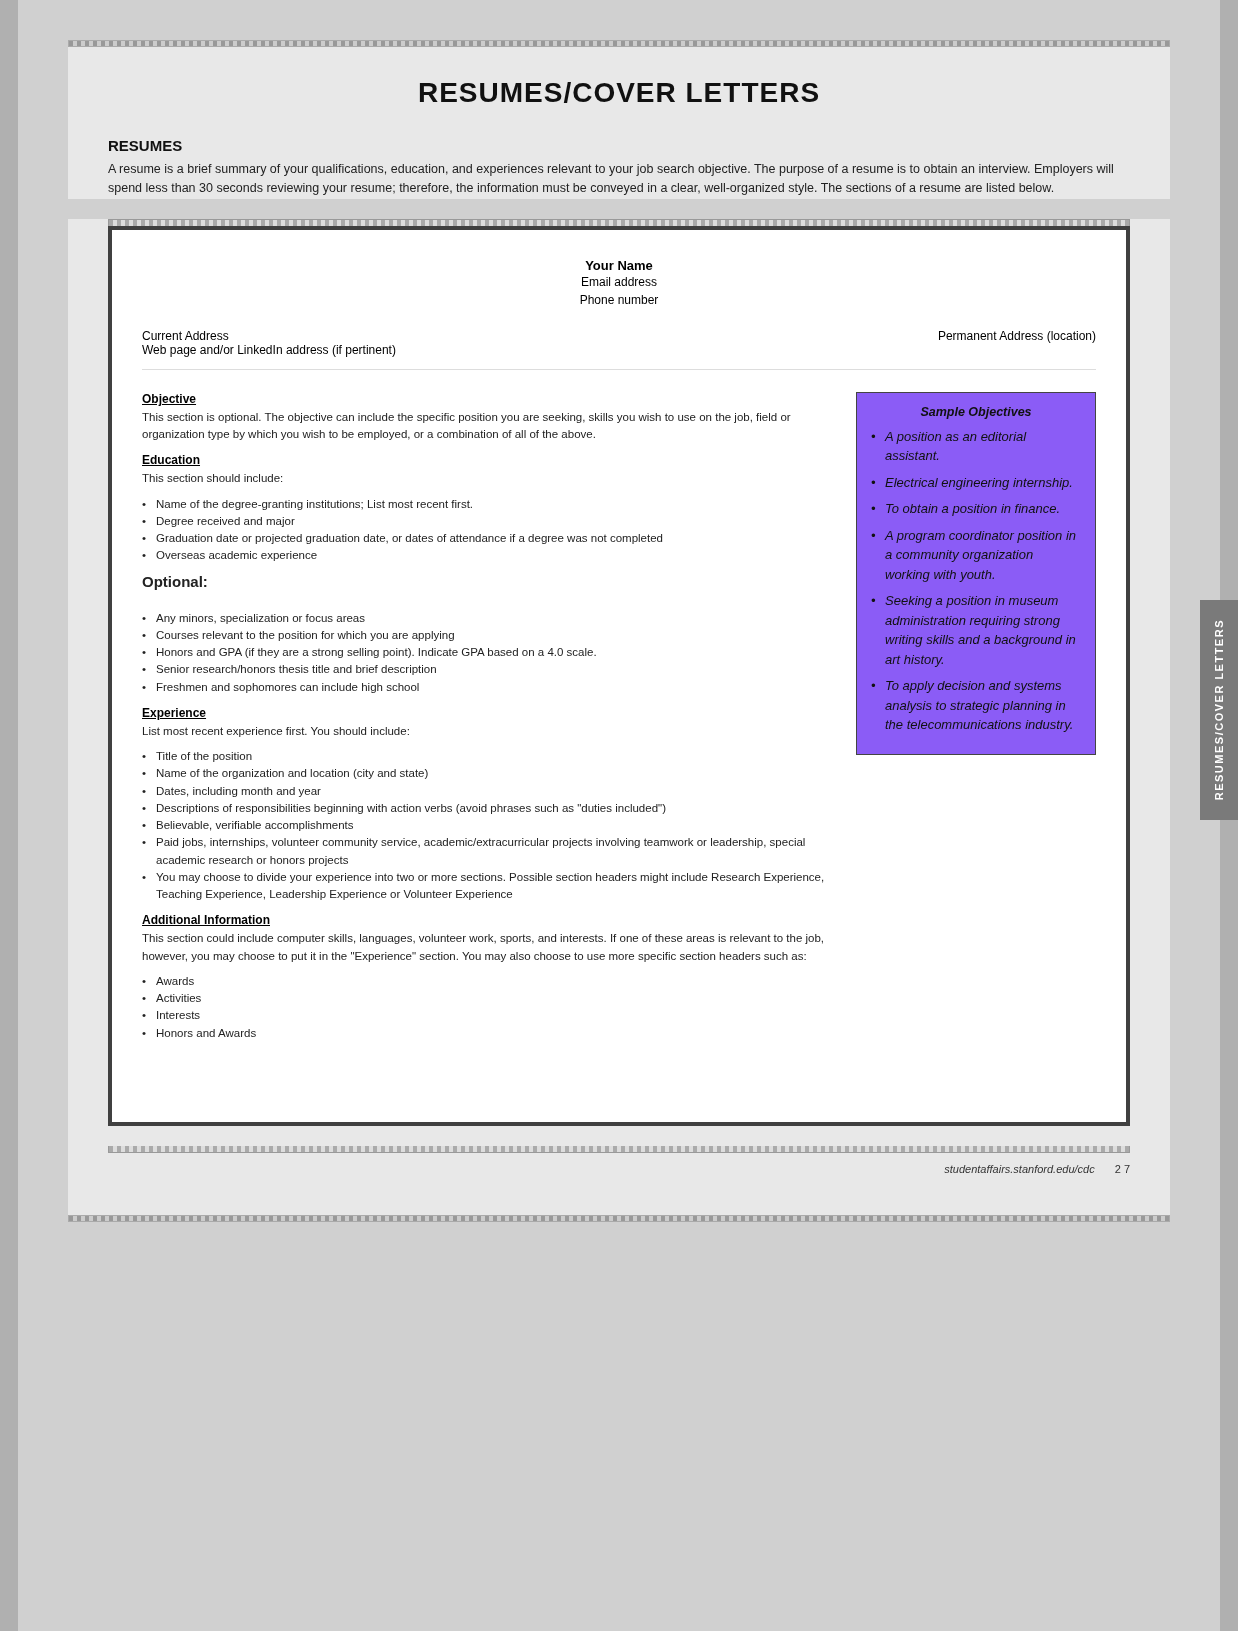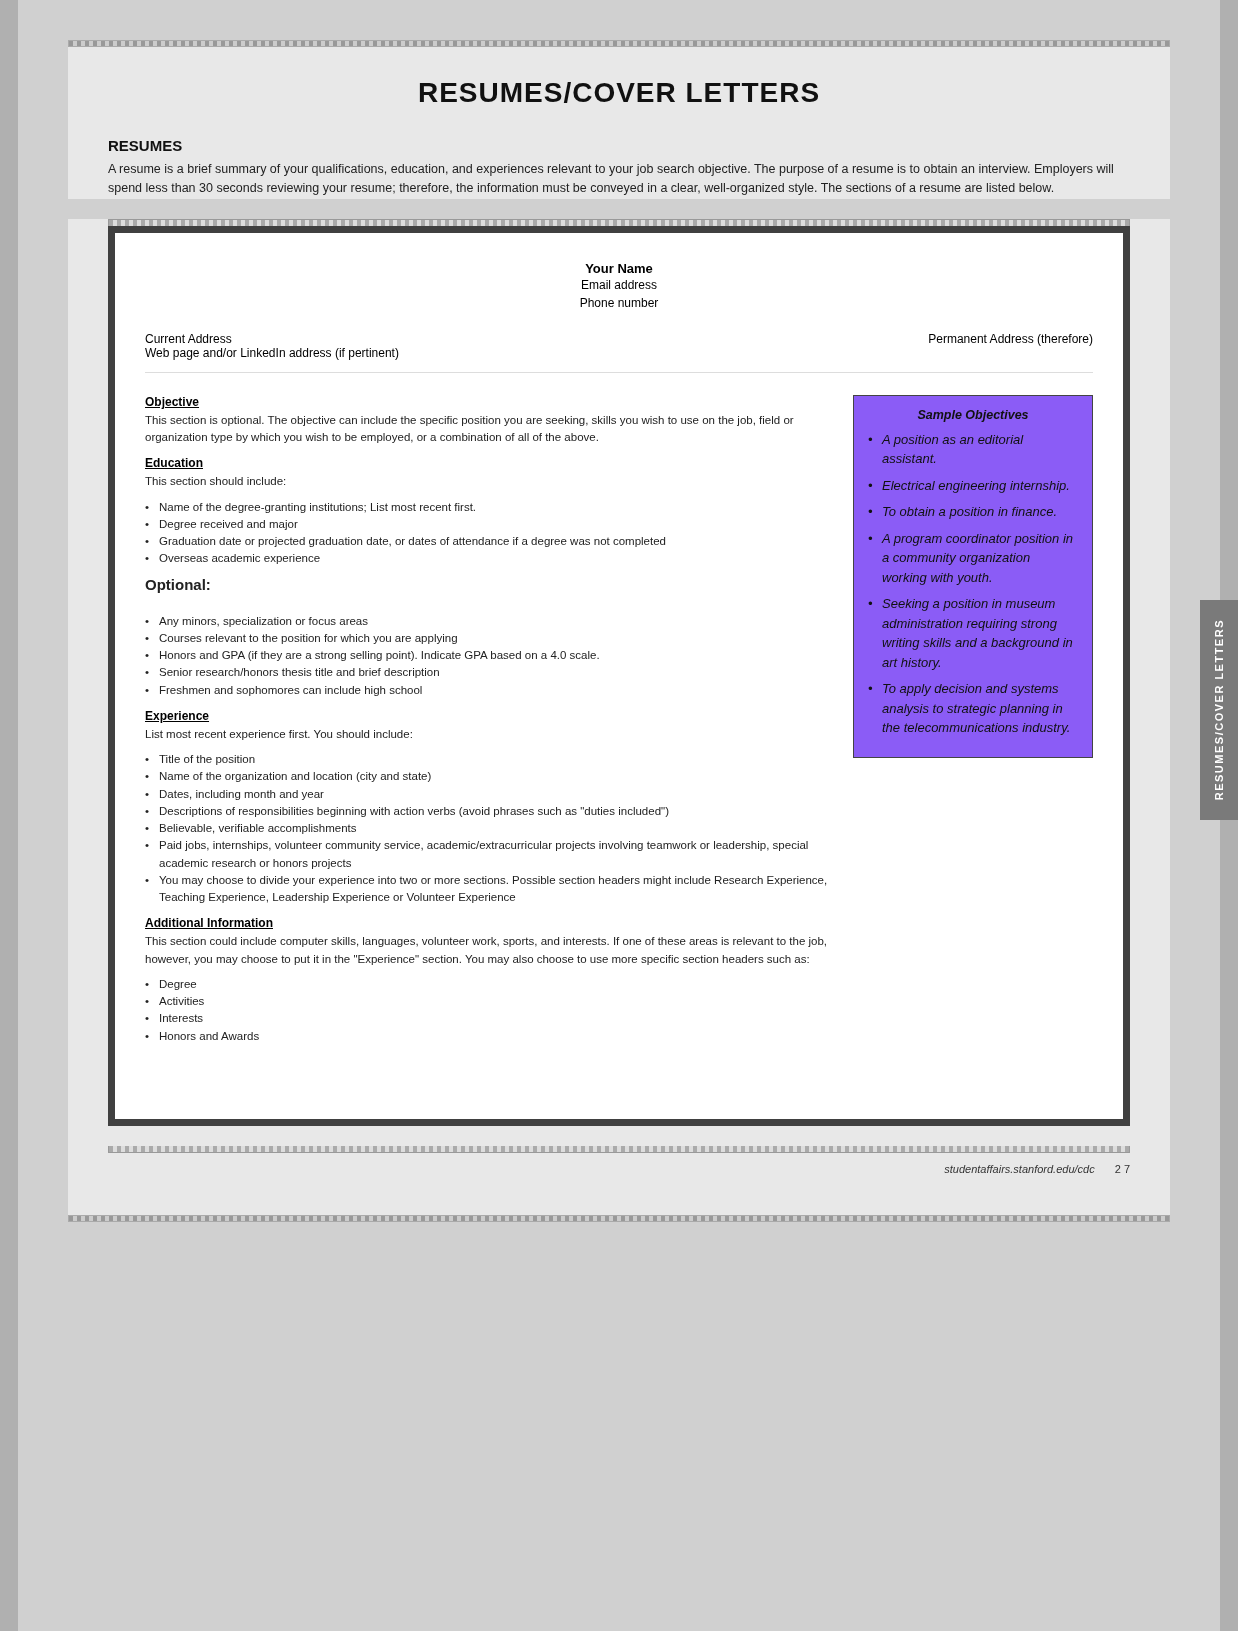--- a/index.html
+++ b/index.html
@@ -76,21 +76,21 @@
 
     .intro-text {
       font-size: 12.5px;
       line-height: 1.55;
       color: #222;
       margin-bottom: 20px;
     }
 
     .resume-box {
       background: #fff;
-      border: 7px solid #404040;
+      border: 4px solid #404040;
       padding: 28px 30px 30px 30px;
       margin-bottom: 20px;
       position: relative;
       min-height: 900px;
     }
 
     .resume-header {
       text-align: center;
       margin-bottom: 20px;
     }
@@ -258,21 +258,21 @@
         <div class="resume-name">Your Name</div>
         <div class="resume-contact">Email address</div>
         <div class="resume-contact">Phone number</div>
       </div>
 
       <div class="address-row">
         <div>
           <div>Current Address</div>
           <div>Web page and/or LinkedIn address (if pertinent)</div>
         </div>
-        <div>Permanent Address (therefore)</div>
+        <div>Permanent Address (location)</div>
       </div>
 
       <hr style="border:none; border-top: 1px solid #ddd; margin-bottom: 12px;">
 
       <div class="resume-two-col">
 
         <div class="resume-left">
 
           <div class="subsection-gap">
             <div class="resume-section-title">Objective</div>
@@ -309,21 +309,21 @@
               <li>Believable, verifiable accomplishments</li>
               <li>Paid jobs, internships, volunteer community service, academic/extracurricular projects involving teamwork or leadership, special academic research or honors projects</li>
               <li>You may choose to divide your experience into two or more sections. Possible section headers might include Research Experience, Teaching Experience, Leadership Experience or Volunteer Experience</li>
             </ul>
           </div>
 
           <div class="subsection-gap">
             <div class="resume-section-title">Additional Information</div>
             <p class="resume-body-text">This section could include computer skills, languages, volunteer work, sports, and interests. If one of these areas is relevant to the job, however, you may choose to put it in the "Experience" section. You may also choose to use more specific section headers such as:</p>
             <ul class="resume-bullet-list">
-              <li>Degree</li>
+              <li>Awards</li>
               <li>Activities</li>
               <li>Interests</li>
               <li>Honors and Awards</li>
             </ul>
           </div>
 
         </div>
 
         <div class="resume-right">
           <div class="sample-objectives-box">

